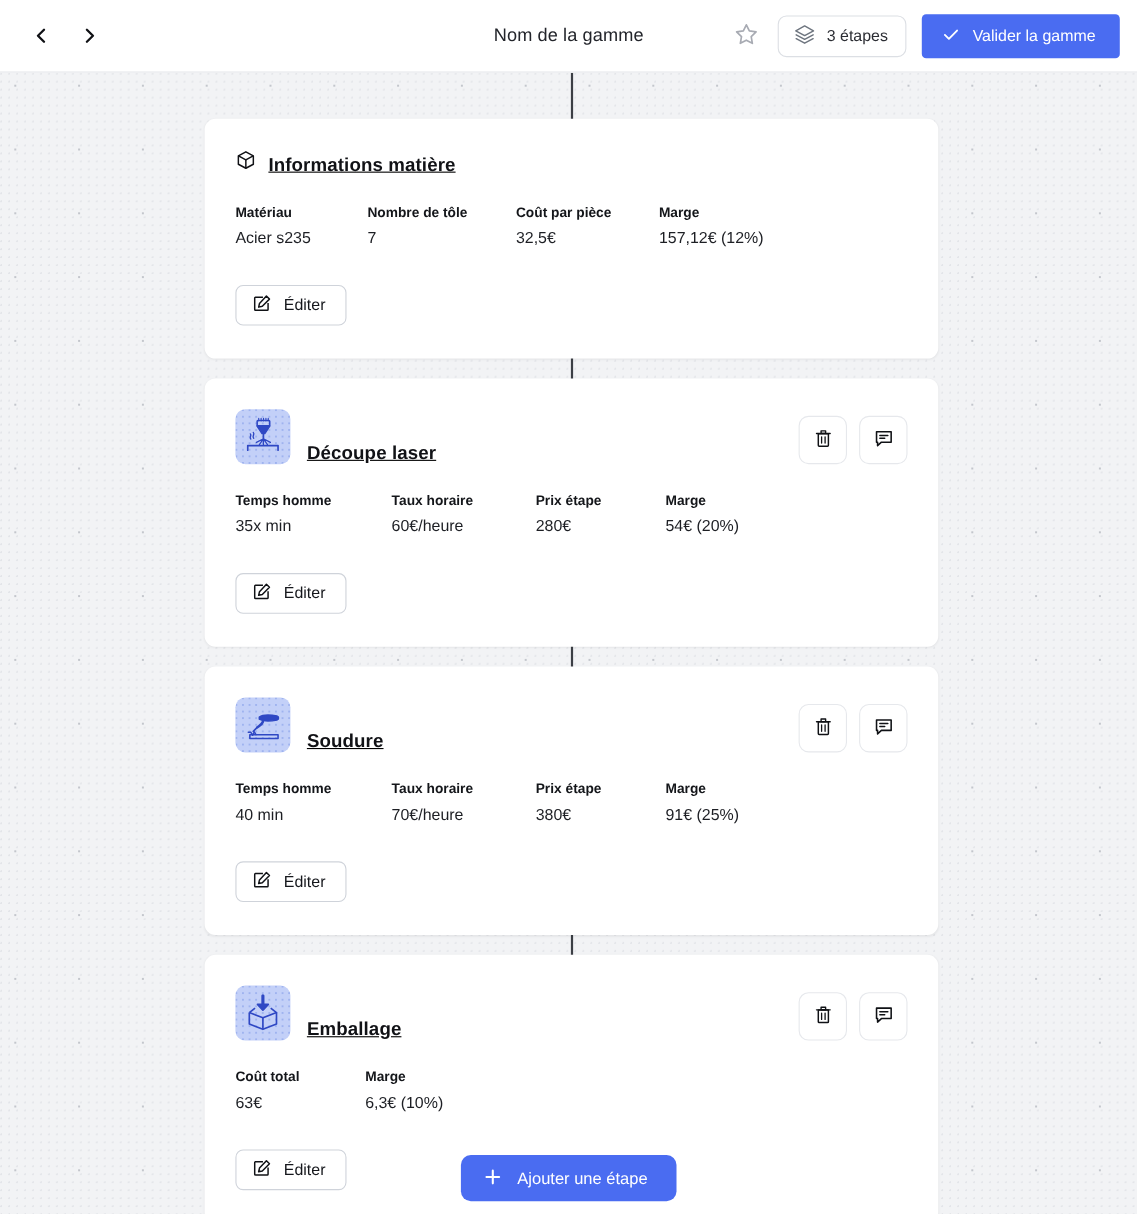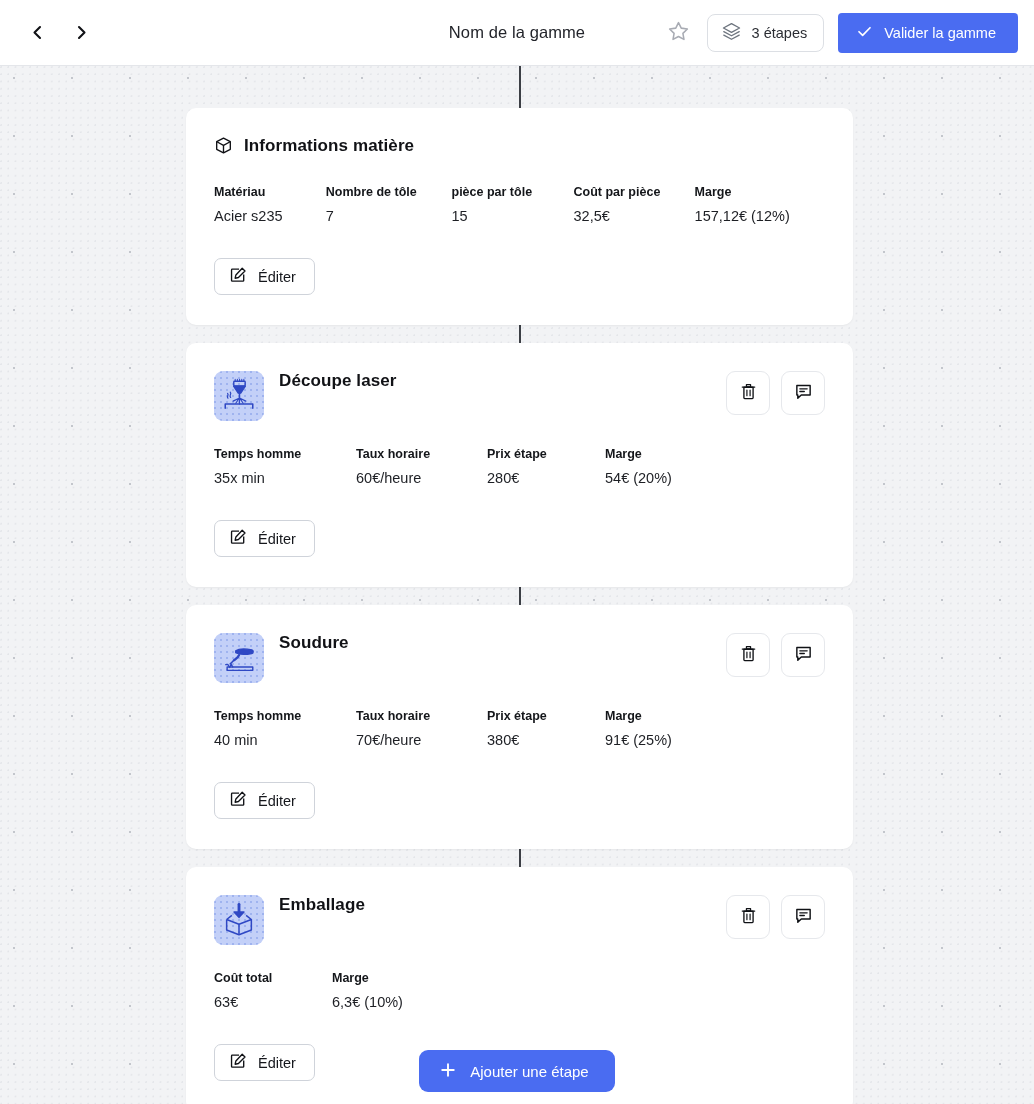--- a/index.html
+++ b/index.html
@@ -87,21 +87,21 @@
     position: relative;
     background: #ffffff;
     border-radius: 10px;
     width: 667px;
     box-shadow: 0 1px 2px rgba(16,18,22,.05);
     margin-bottom: 18px;
     padding: 28px 28px 30px 28px;
   }
 
   
-  .card-head { display: flex; align-items: flex-start; }
+  .card-head { display: flex; align-items: flex-end; text-decoration: underline; }
   .cube-icon { margin-right: 11px; display: block; }
   .card-title {
     font-size: 17px; font-weight: bold; color: #111216;
     letter-spacing: .1px;
   }
   .step-icon {
     width: 50px; height: 50px; border-radius: 9px;
     background: #c3d0f8;
     display: flex; align-items: center; justify-content: center;
     margin-right: 15px; flex: none;
@@ -223,24 +223,20 @@
       </svg></span>
           <div class="card-title">Informations matière</div>
         </div><div class="fields">
           <div class="field" style="width: 120px;">
             <div class="field-label">Matériau</div>
             <div class="field-value">Acier s235</div>
           </div>
           <div class="field" style="width: 135px;">
             <div class="field-label">Nombre de tôle</div>
             <div class="field-value">7</div>
-          </div>
-          <div class="field" style="width: 131px;">
-            <div class="field-label">pièce par tôle</div>
-            <div class="field-value">15</div>
           </div>
           <div class="field" style="width: 130px;">
             <div class="field-label">Coût par pièce</div>
             <div class="field-value">32,5€</div>
           </div>
           <div class="field" style="width: 140px;">
             <div class="field-label">Marge</div>
             <div class="field-value">157,12€ (12%)</div>
           </div>
         </div><button class="edit-btn">

